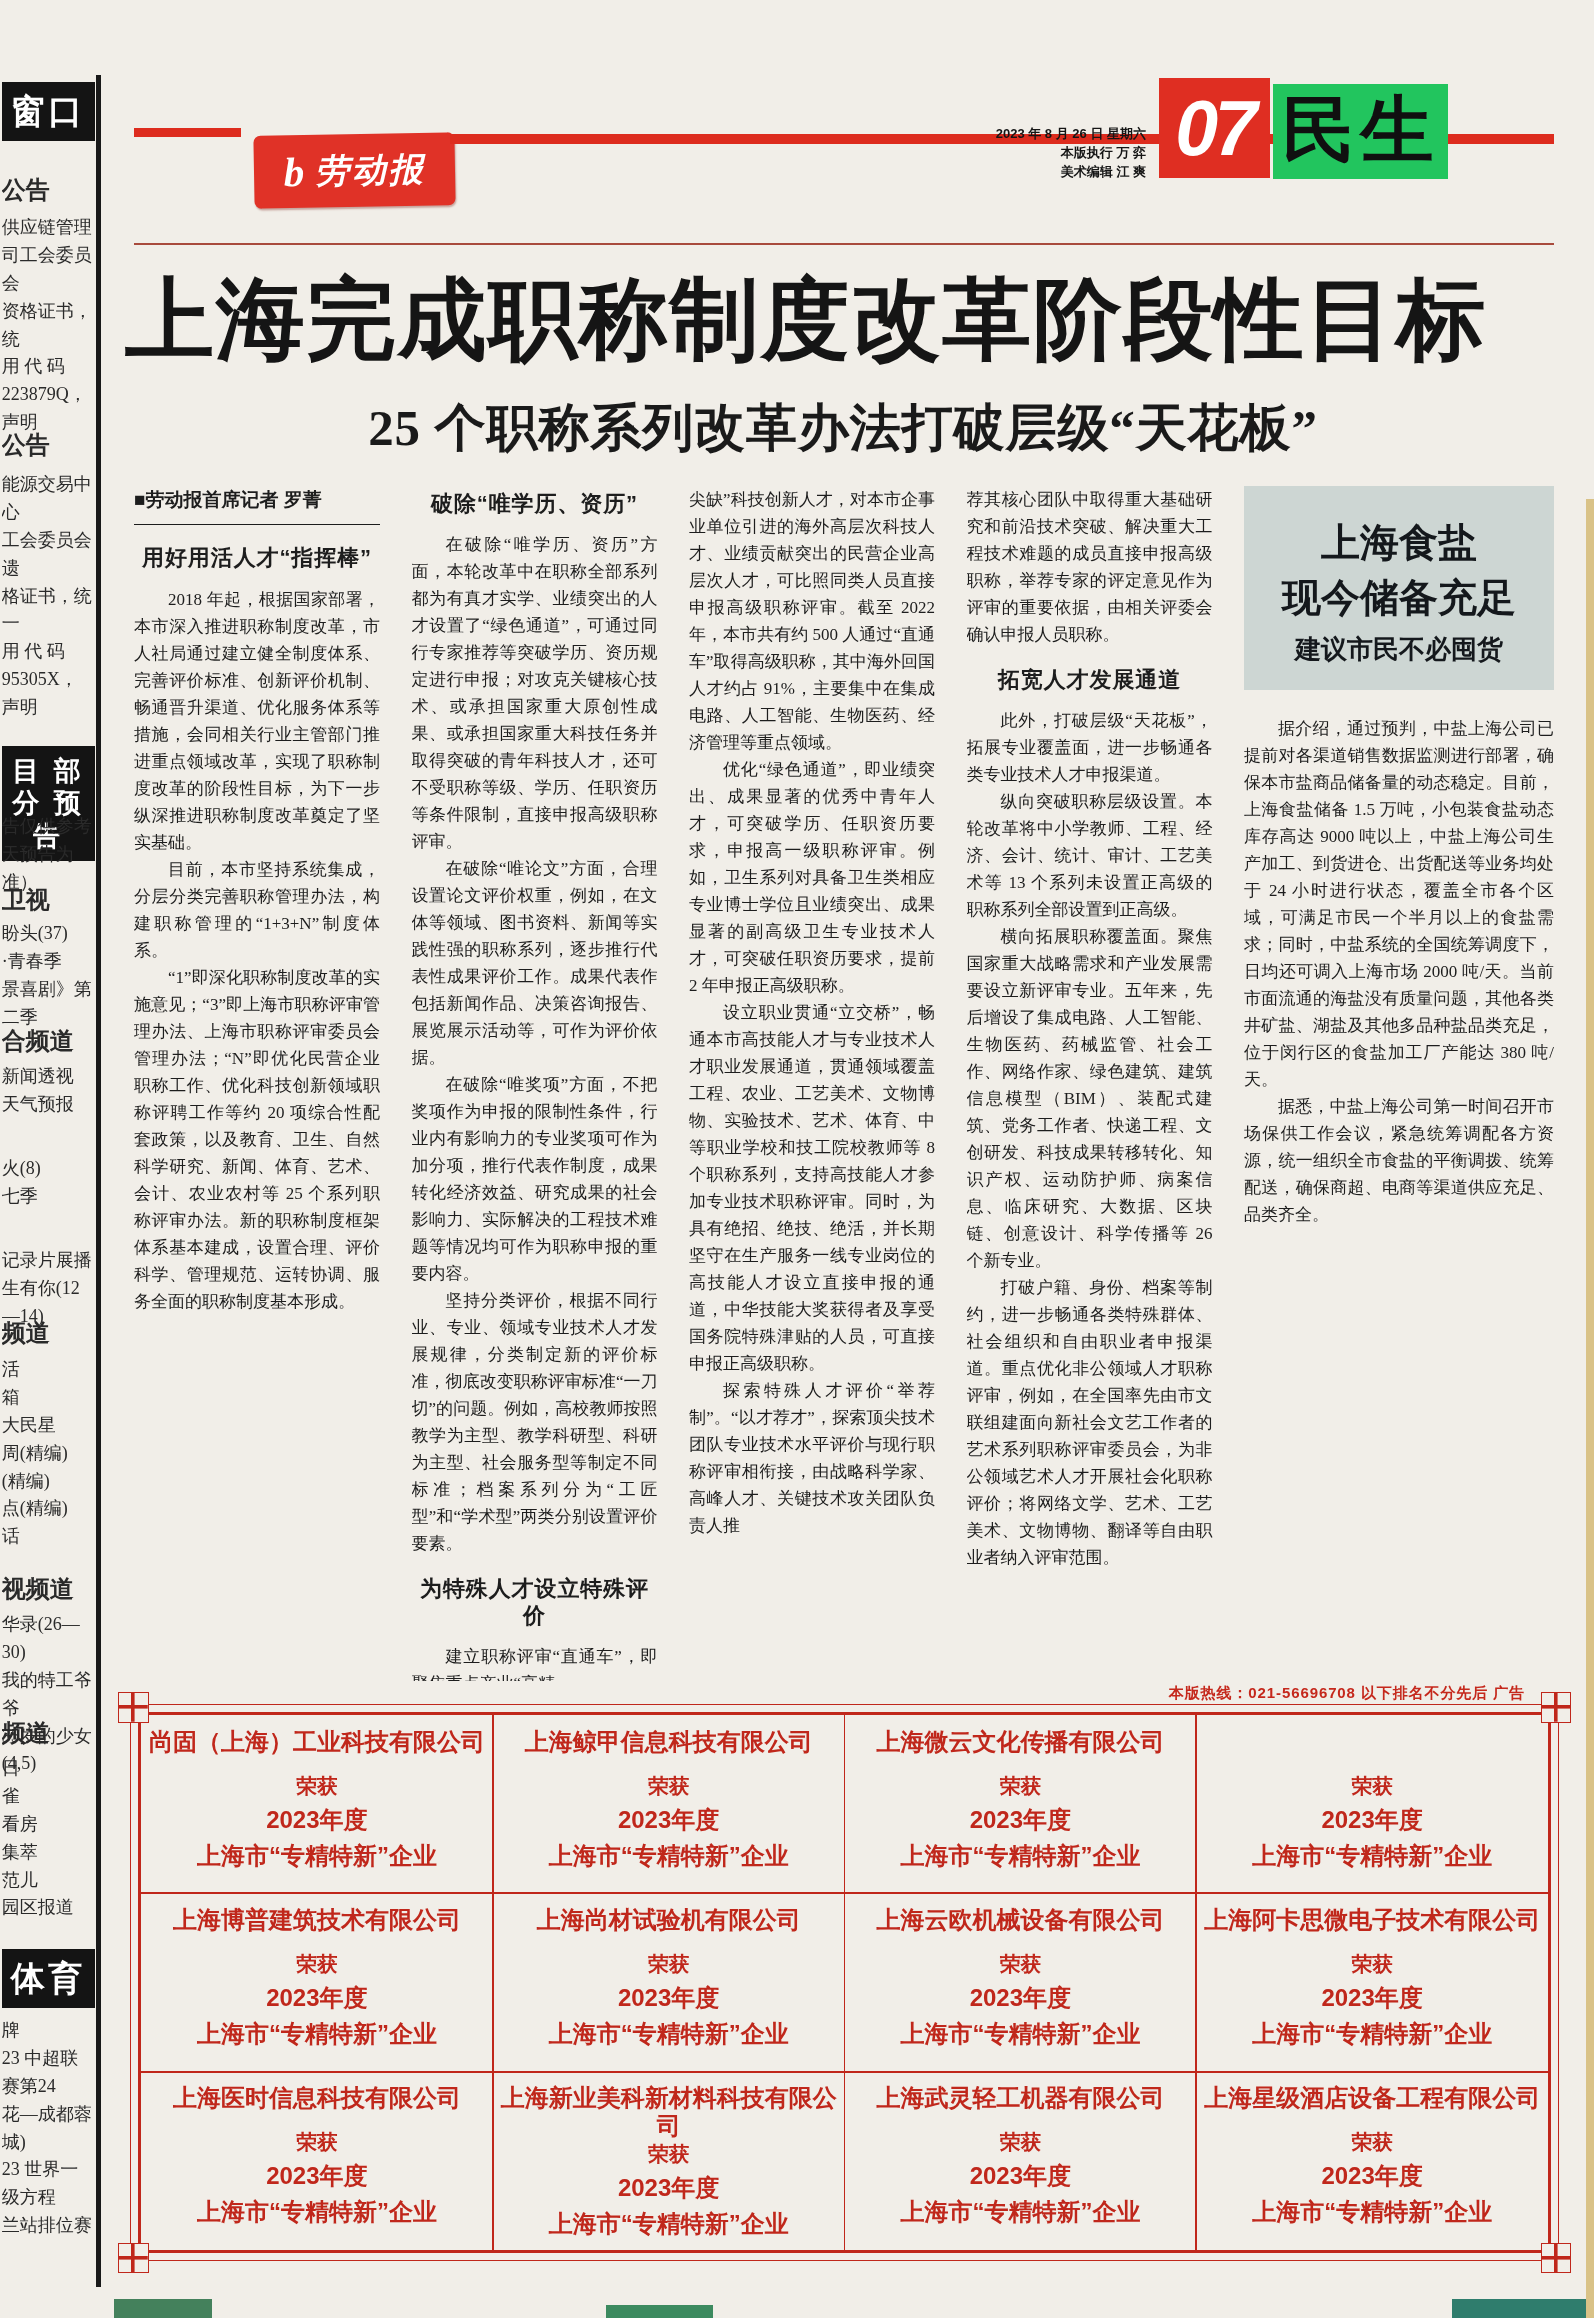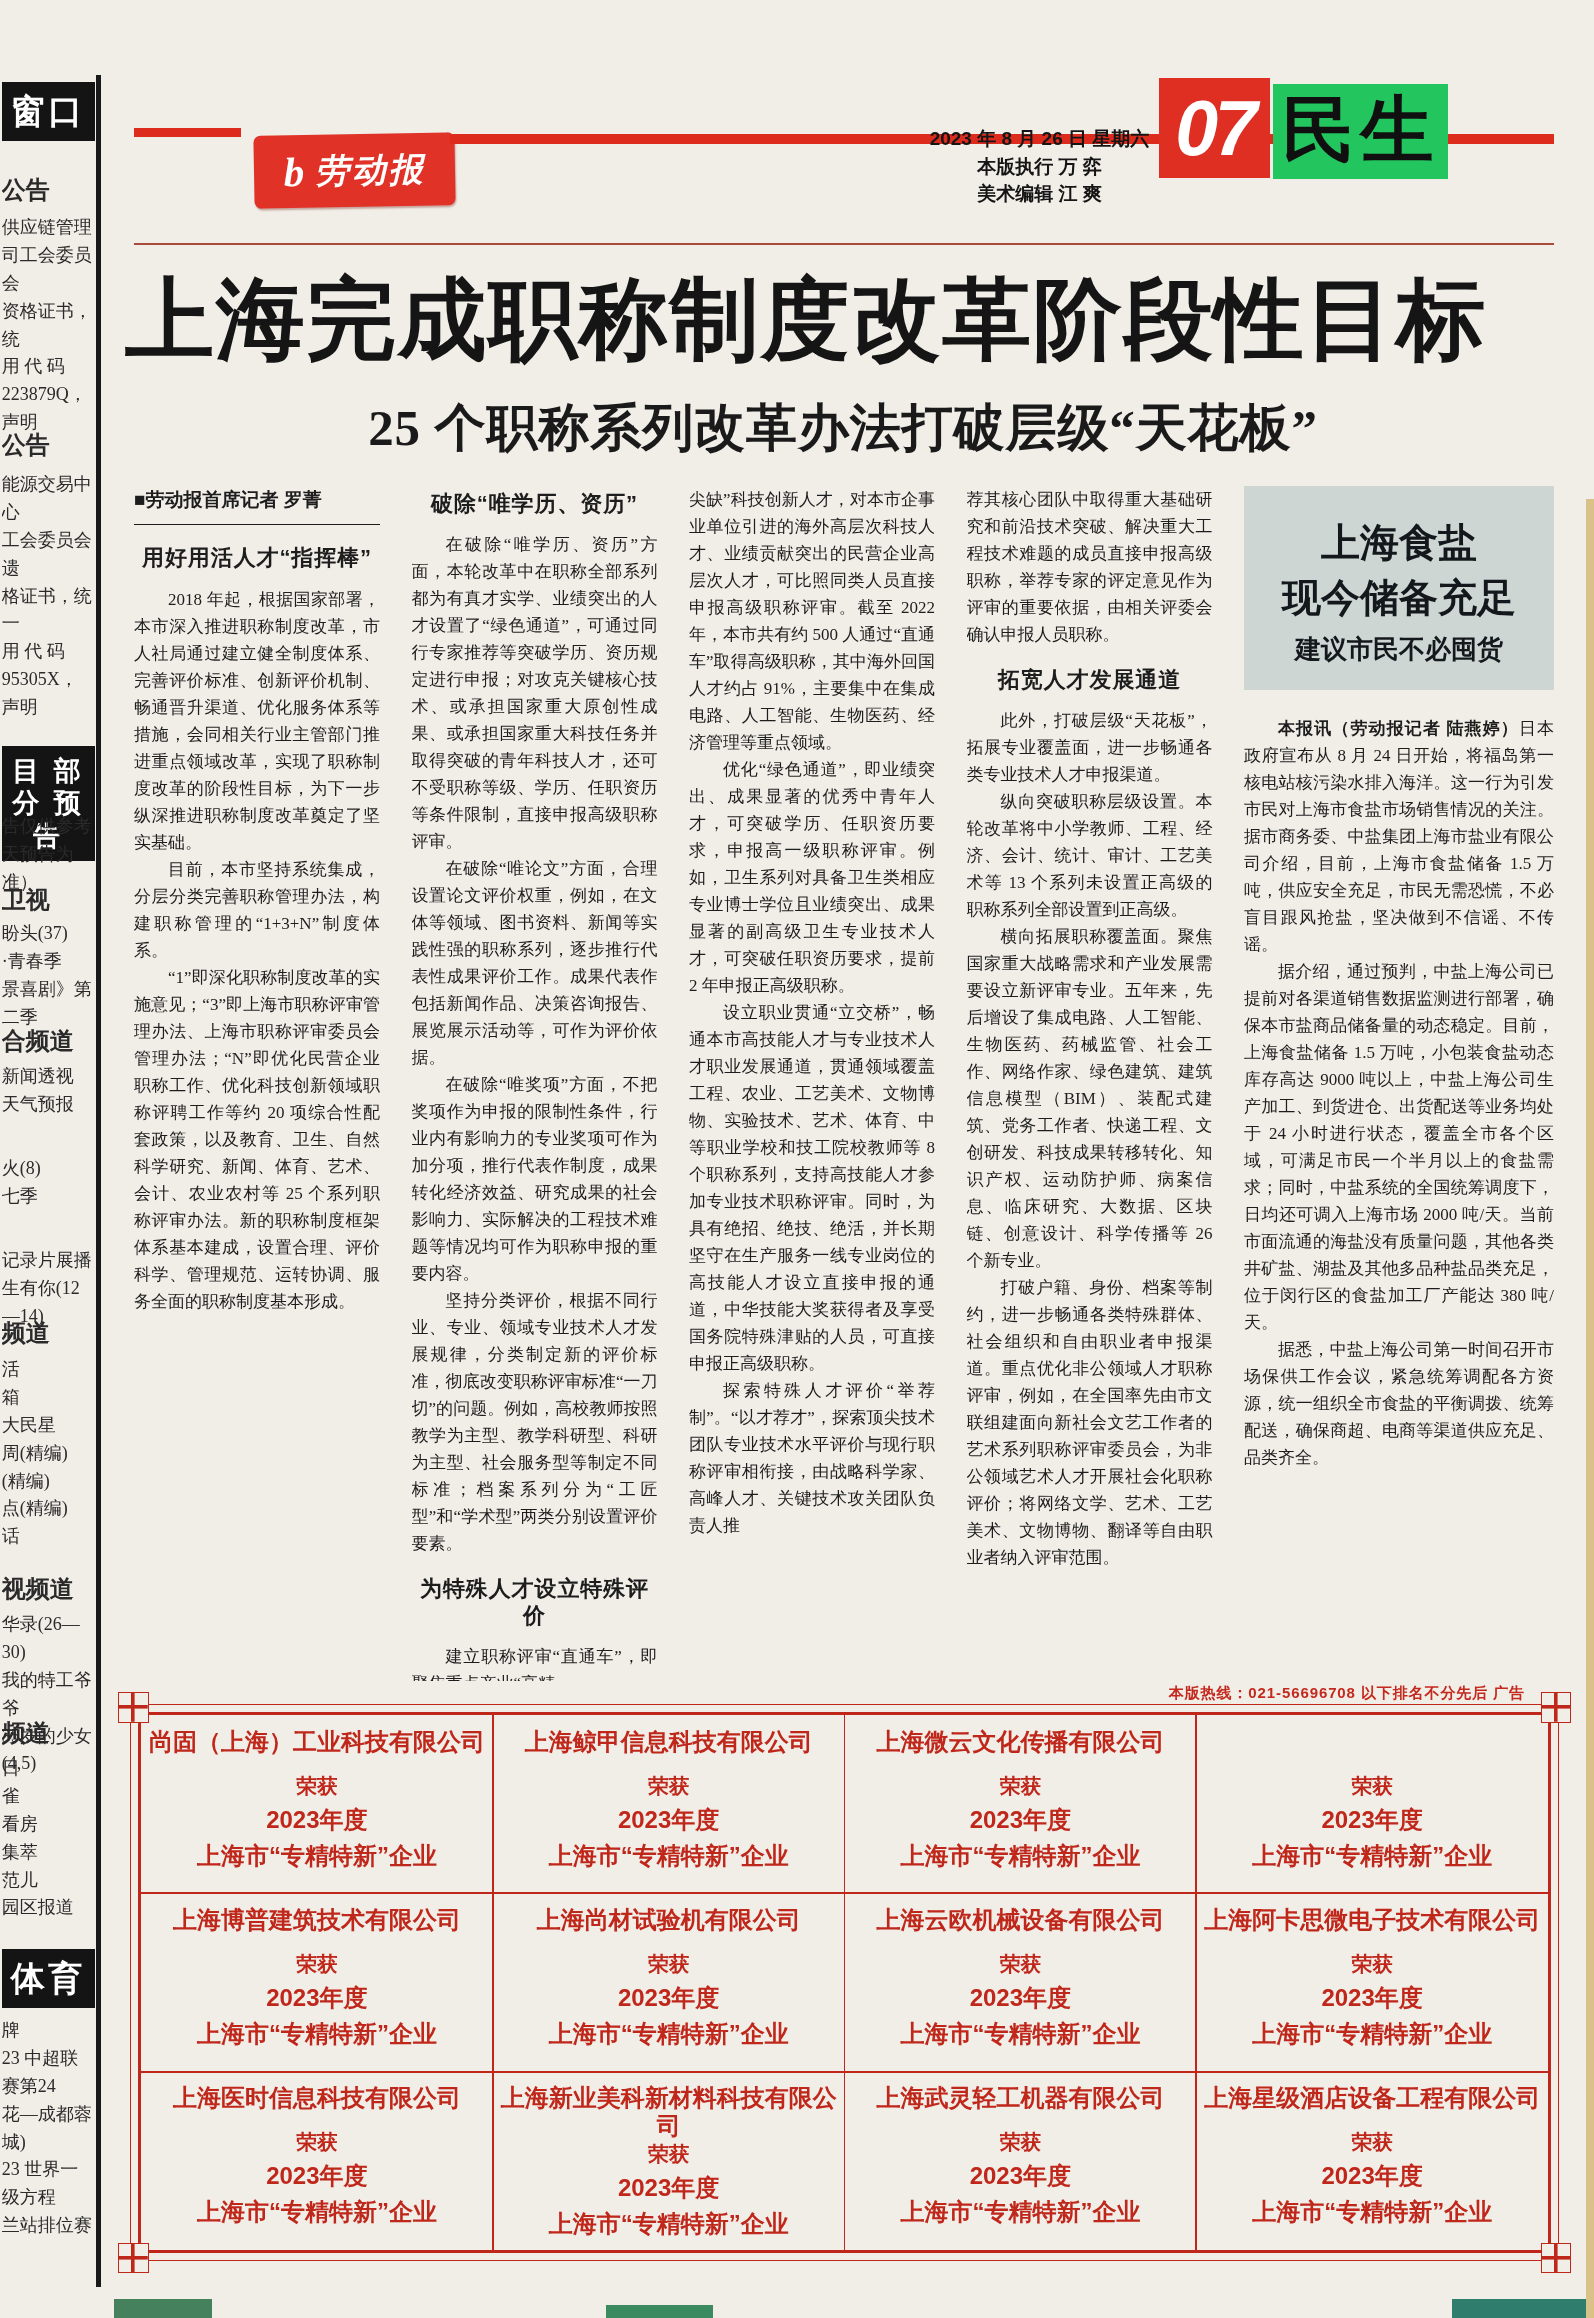--- a/index.html
+++ b/index.html
@@ -14,22 +14,22 @@
            text-align:center;padding:9px 0;letter-spacing:3.6px;font-family:"Liberation Sans",sans-serif;}
   .sb-bold{font-weight:bold;font-size:24px;font-family:"Liberation Sans",sans-serif;}
   
   .mast-dash{position:absolute;left:134px;top:128px;width:107px;height:9px;background:#dd2c1e;}
   .mast-line{position:absolute;left:450px;top:134px;width:1104px;height:9.8px;background:#dd2c1e;}
   .logo-box{position:absolute;left:254px;top:134px;width:201px;height:73px;background:#e03227;
             border-radius:7.1px;display:flex;align-items:center;justify-content:center;gap:10.7px;
             color:#fff;transform:rotate(-1deg);box-shadow:0.9px 1.8px 1.8px rgba(120,30,20,.35);}
   .logo-b{font:italic 900 41px "Liberation Serif",serif;}
   .logo-name{font:italic 700 34px "Liberation Serif",serif;letter-spacing:2.7px;}
-  .mast-meta{position:absolute;left:908px;top:125px;width:263px;text-align:center;
-             font-family:"Liberation Sans",sans-serif;font-weight:bold;font-size:19px;
+  .mast-meta{position:absolute;left:883px;top:125px;width:263px;text-align:right;
+             font-family:"Liberation Sans",sans-serif;font-weight:bold;font-size:13px;
              line-height:1.45;color:#151515;}
   .badge-num{position:absolute;left:1159px;top:78px;width:111px;height:100px;background:#df2e22;
              color:#fff;display:flex;align-items:center;justify-content:center;
              font:italic 900 77px "Liberation Sans",sans-serif;letter-spacing:-3.6px;}
   .badge-section{position:absolute;left:1273px;top:84px;width:175px;height:95px;background:#22c55e;
              color:#101010;display:flex;align-items:center;justify-content:center;
              font-family:"Liberation Sans",sans-serif;font-weight:900;font-size:73px;letter-spacing:5.4px;}
   .red-hairline{position:absolute;left:134px;top:243px;width:1420px;height:1.8px;background:#a84a3c;}
   
   .headline{position:absolute;left:125px;top:260px;width:1436px;
@@ -193,21 +193,20 @@
       <p>横向拓展职称覆盖面。聚焦国家重大战略需求和产业发展需要设立新评审专业。五年来，先后增设了集成电路、人工智能、生物医药、药械监管、社会工作、网络作家、绿色建筑、建筑信息模型（BIM）、装配式建筑、党务工作者、快递工程、文创研发、科技成果转移转化、知识产权、运动防护师、病案信息、临床研究、大数据、区块链、创意设计、科学传播等 26 个新专业。</p>
       <p>打破户籍、身份、档案等制约，进一步畅通各类特殊群体、社会组织和自由职业者申报渠道。重点优化非公领域人才职称评审，例如，在全国率先由市文联组建面向新社会文艺工作者的艺术系列职称评审委员会，为非公领域艺术人才开展社会化职称评价；将网络文学、艺术、工艺美术、文物博物、翻译等自由职业者纳入评审范围。</p>
     </div>
 
     <div class="col col-salt">
       <div class="salt-box">
         <div class="salt-t1">上海食盐</div>
         <div class="salt-t2">现今储备充足</div>
         <div class="salt-t3">建议市民不必囤货</div>
       </div>
-      <p><span class="lead">本报讯（劳动报记者 陆燕婷）</span><span>日本政府宣布从 8 月 24 日开始，将福岛第一核电站核污染水排入海洋。这一行为引发市民对上海市食盐市场销售情况的关注。据市商务委、中盐集团上海市盐业有限公司介绍，目前，上海市食盐储备 1.5 万吨，供应安全充足，市民无需恐慌，不必盲目跟风抢盐，坚决做到不信谣、不传谣。</span></p>
       <p>据介绍，通过预判，中盐上海公司已提前对各渠道销售数据监测进行部署，确保本市盐商品储备量的动态稳定。目前，上海食盐储备 1.5 万吨，小包装食盐动态库存高达 9000 吨以上，中盐上海公司生产加工、到货进仓、出货配送等业务均处于 24 小时进行状态，覆盖全市各个区域，可满足市民一个半月以上的食盐需求；同时，中盐系统的全国统筹调度下，日均还可调入上海市场 2000 吨/天。当前市面流通的海盐没有质量问题，其他各类井矿盐、湖盐及其他多品种盐品类充足，位于闵行区的食盐加工厂产能达 380 吨/天。</p>
       <p>据悉，中盐上海公司第一时间召开市场保供工作会议，紧急统筹调配各方资源，统一组织全市食盐的平衡调拨、统筹配送，确保商超、电商等渠道供应充足、品类齐全。</p>
     </div>
   </div>
 
   <div class="ads-hotline">本版热线：021-56696708 以下排名不分先后 广告</div>
   <div class="ad-frame">
     <div class="ad-corner tl"></div>
     <div class="ad-corner tr"></div>
     <div class="ad-corner bl"></div>

